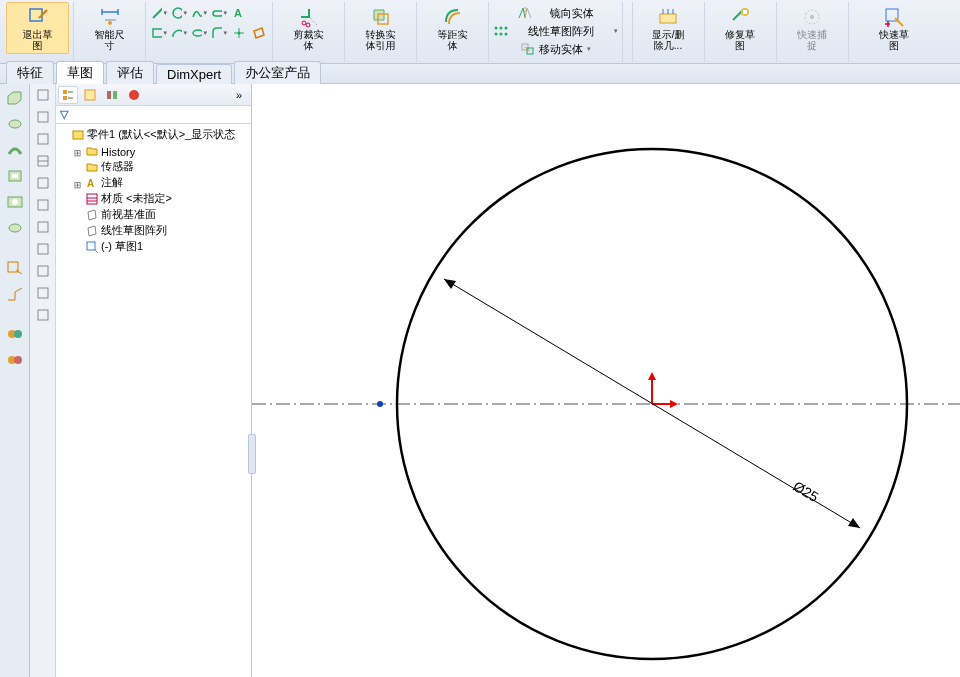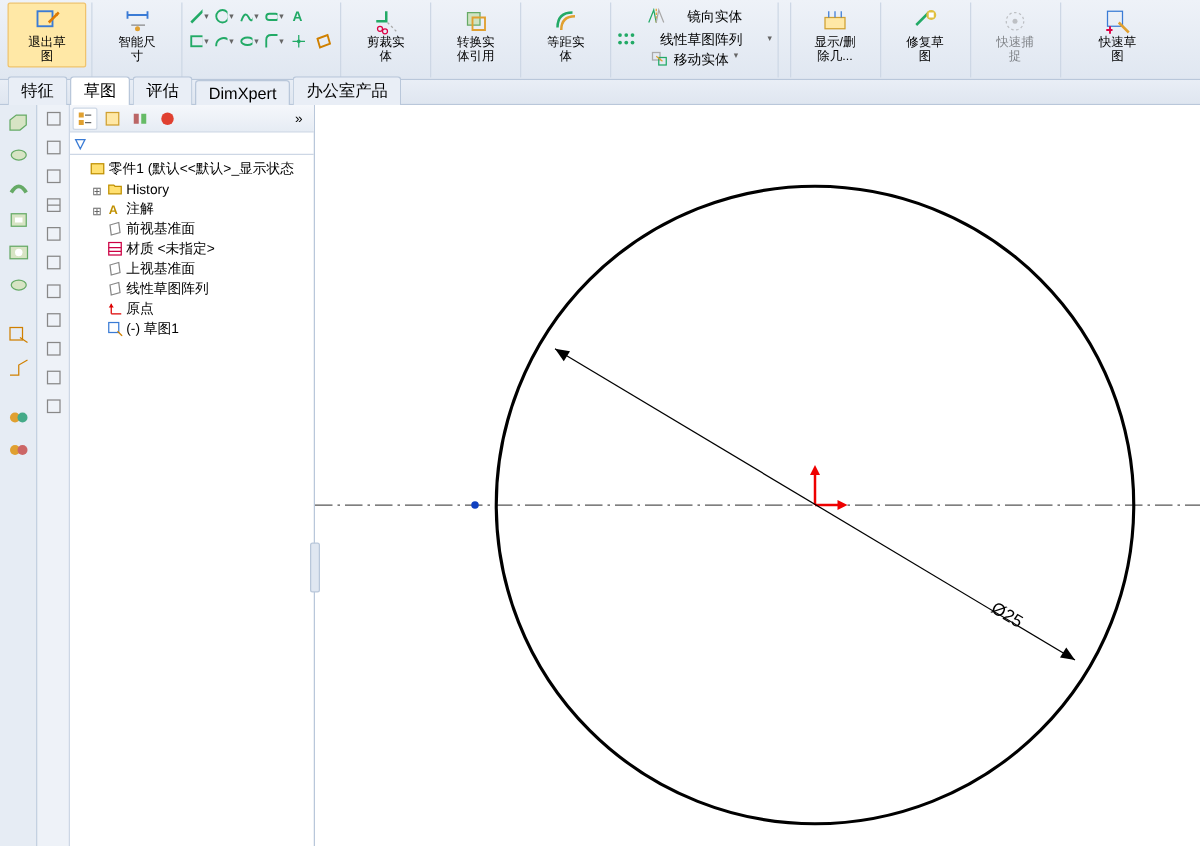--- a/index.html
+++ b/index.html
@@ -211,21 +211,21 @@
           <circle cx="3" cy="4" r="1.5" fill="#2a6"></circle>
           <circle cx="8" cy="4" r="1.5" fill="#2a6"></circle>
           <circle cx="13" cy="4" r="1.5" fill="#2a6"></circle>
           <circle cx="3" cy="10" r="1.5" fill="#2a6"></circle>
           <circle cx="8" cy="10" r="1.5" fill="#2a6"></circle>
           <circle cx="13" cy="10" r="1.5" fill="#2a6"></circle>
         </svg>
       <span>线性草图阵列</span>
         <span class="drop">▾</span>
     </div>
-    <div style="display:flex;gap:3px;height:18px;cursor:pointer">
+    <div style="display:flex;align-items:center;gap:3px;height:18px;cursor:pointer">
       <svg width="16" height="14">
           <rect x="2" y="2" width="6" height="6" fill="none" stroke="#aaa"></rect>
           <rect x="7" y="6" width="6" height="6" fill="none" stroke="#2a6"></rect>
           <path d="M5 5 L10 9" stroke="#e0a030"></path>
         </svg>
       <span>移动实体</span>
         <span class="drop">▾</span>
     </div>
   </div>
 
@@ -492,76 +492,65 @@
       <div class="node ind2">
         <span class="tw">⊞</span>
         <span class="nicon">
             <svg width="12" height="12">
               <path d="M1 3h4l1 1h5v6h-10z" fill="#ffe070" stroke="#c09000"></path>
             </svg>
           </span>
         <span>History</span>
       </div>
       <div class="node ind2">
+        <span class="tw"></span>
+        <span class="nicon">
+            <svg width="12" height="12">
+              <path d="M1 3h4l1 1h5v6h-10z" fill="#ffe070" stroke="#c09000"></path>
+            </svg>
+          </span>
+        <span>传感器</span>
+      </div>
+      <div class="node ind2">
         <span class="tw">⊞</span>
         <span class="nicon">
             <svg width="12" height="12">
               <text x="1" y="10" font-size="10" font-weight="bold" fill="#c09000">A</text>
             </svg>
           </span>
         <span>注解</span>
-      </div>
-      <div class="node ind2">
-        <span class="tw"></span>
-        <span class="nicon">
-            <svg width="12" height="12">
-              <path d="M2 3 L9 1 L10 9 L3 11 Z" fill="none" stroke="#888"></path>
-            </svg>
-          </span>
-        <span>前视基准面</span>
       </div>
       <div class="node ind2">
         <span class="tw"></span>
         <span class="nicon">
             <svg width="12" height="12">
               <rect x="1" y="1" width="10" height="10" fill="none" stroke="#c04"></rect>
               <line x1="1" y1="5" x2="11" y2="5" stroke="#c04"></line>
               <line x1="1" y1="8" x2="11" y2="8" stroke="#c04"></line>
             </svg>
           </span>
         <span>材质 &lt;未指定&gt;</span>
       </div>
       <div class="node ind2">
         <span class="tw"></span>
         <span class="nicon">
             <svg width="12" height="12">
               <path d="M2 3 L9 1 L10 9 L3 11 Z" fill="none" stroke="#888"></path>
             </svg>
           </span>
-        <span>上视基准面</span>
+        <span>前视基准面</span>
       </div>
       <div class="node ind2">
         <span class="tw"></span>
         <span class="nicon">
             <svg width="12" height="12">
               <path d="M2 3 L9 1 L10 9 L3 11 Z" fill="none" stroke="#888"></path>
             </svg>
           </span>
         <span>线性草图阵列</span>
-      </div>
-      <div class="node ind2">
-        <span class="tw"></span>
-        <span class="nicon">
-            <svg width="12" height="12">
-              <line x1="3" y1="10" x2="3" y2="2" stroke="#d00"></line>
-              <line x1="3" y1="10" x2="11" y2="10" stroke="#d00"></line>
-              <path d="M3 2 l-2 3 h4 z" fill="#d00"></path>
-            </svg>
-          </span>
-        <span>原点</span>
       </div>
       <div class="node ind2">
         <span class="tw"></span>
         <span class="nicon">
             <svg width="12" height="12">
               <rect x="1" y="1" width="8" height="8" fill="none" stroke="#3a7bd5"></rect>
               <line x1="8" y1="8" x2="12" y2="12" stroke="#d08000"></line>
             </svg>
           </span>
         <span>(-) 草图1</span>

